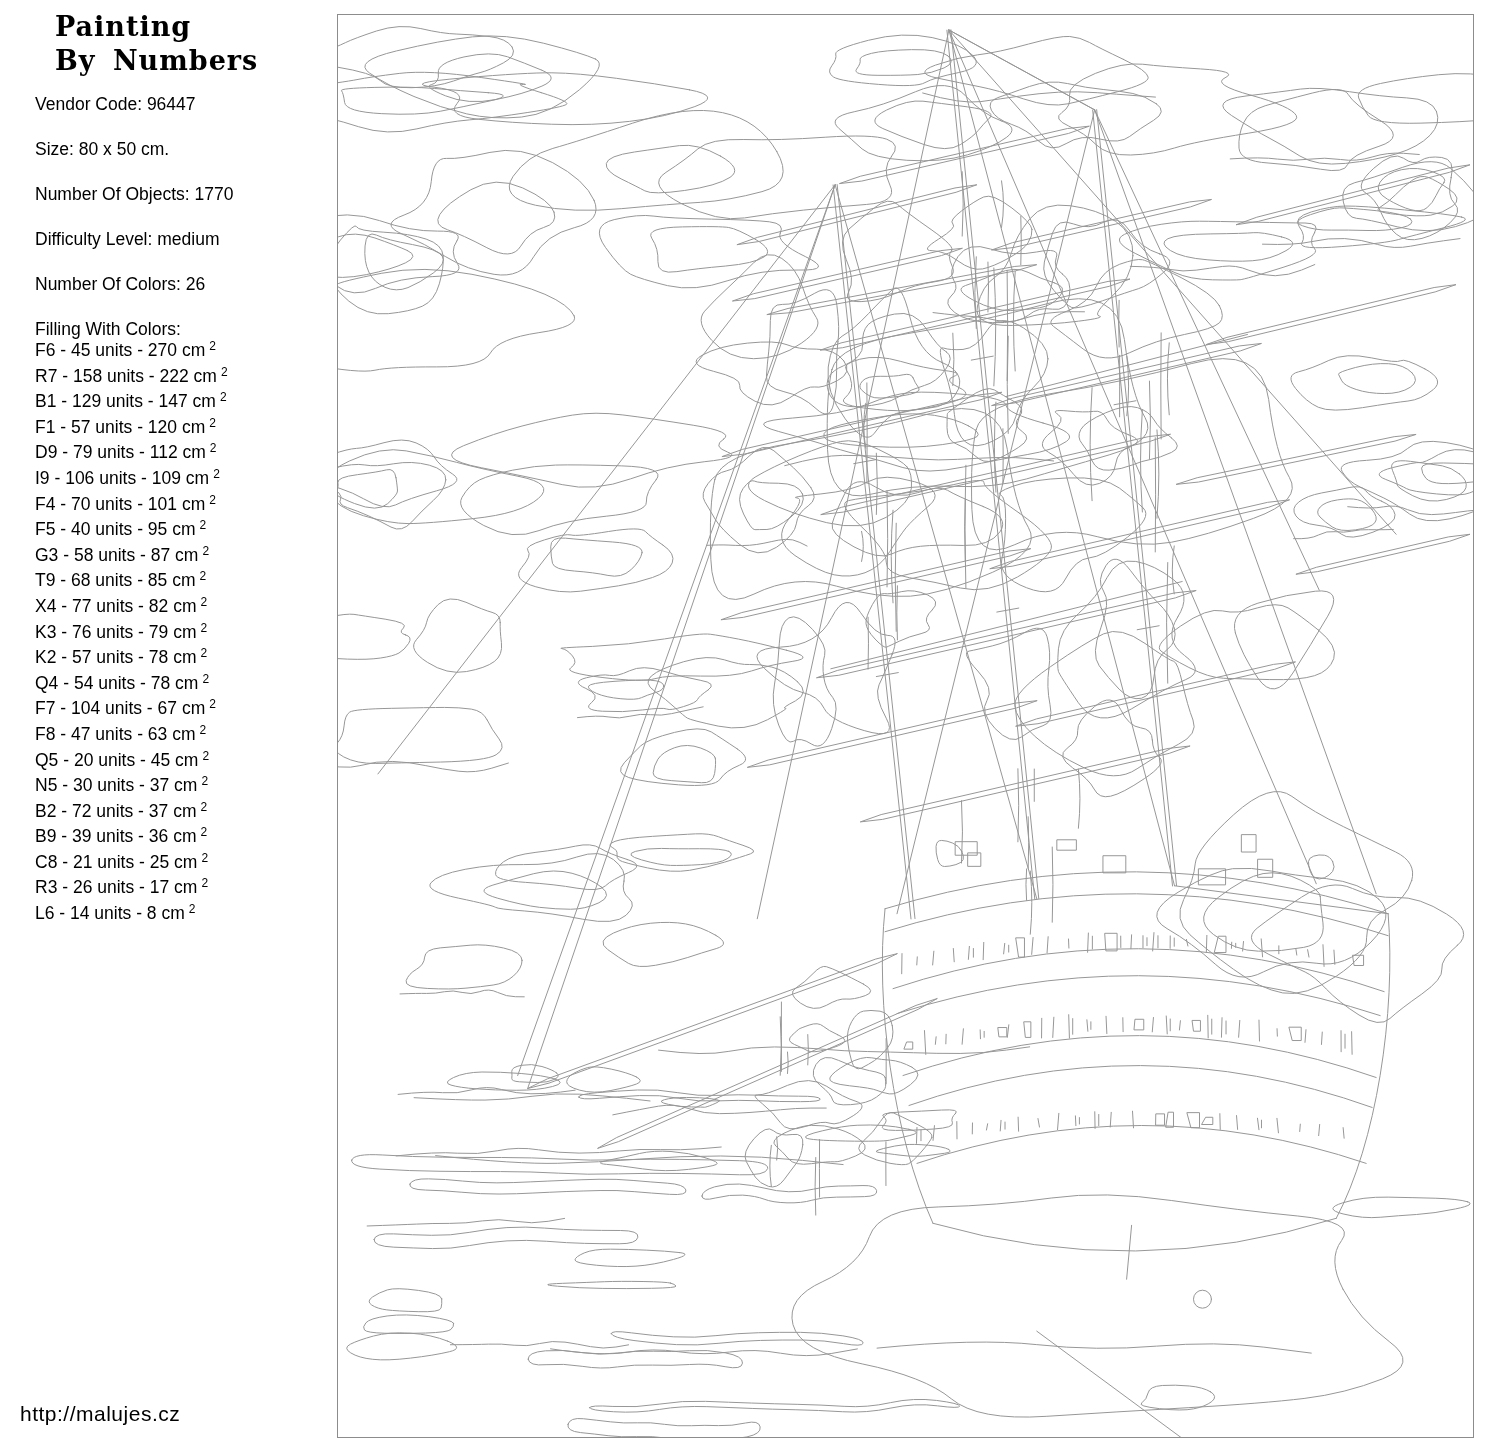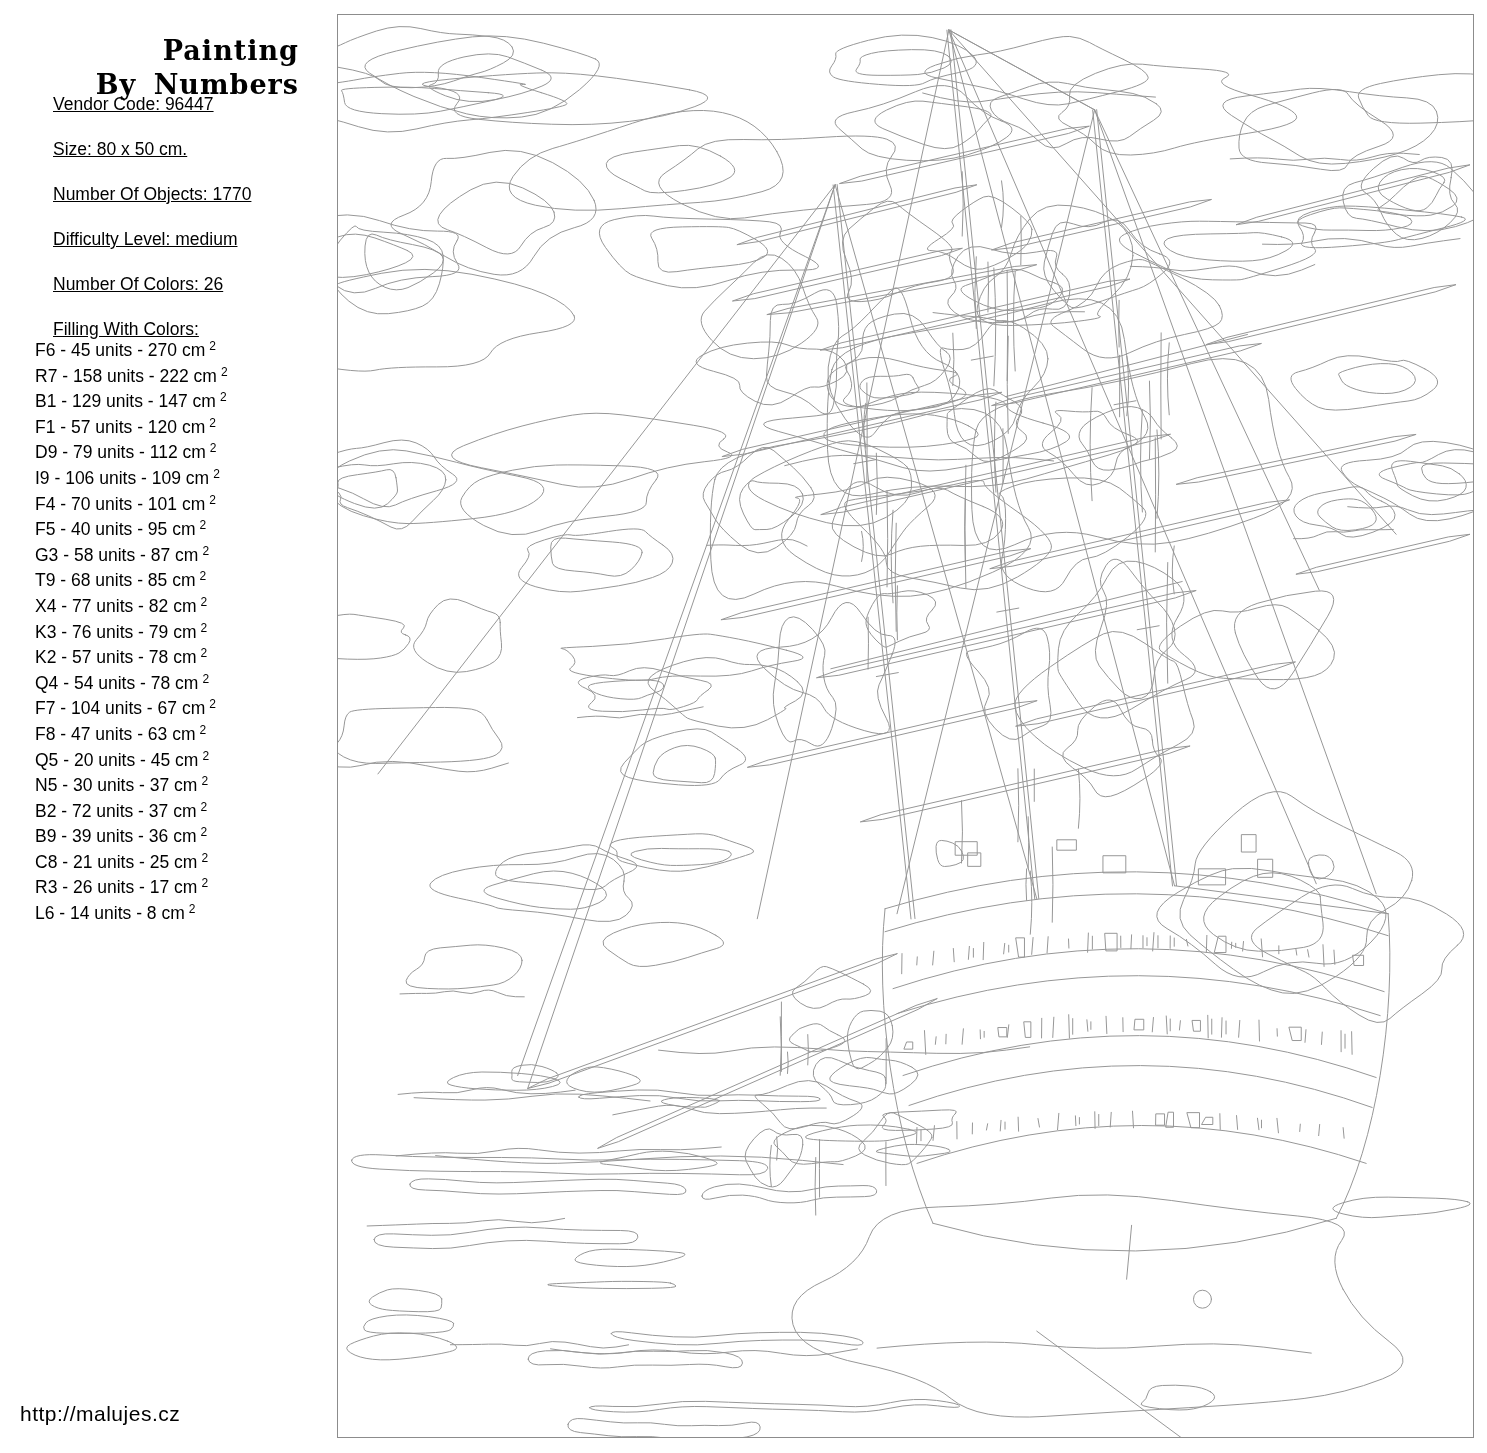--- a/index.html
+++ b/index.html
@@ -2,27 +2,27 @@
 <html><head>
 <meta charset="utf-8">
 <style>
   html,body{margin:0;padding:0;}
   body{
     width:1487px;height:1453px;position:relative;background:#ffffff;
     font-family:"Liberation Sans","DejaVu Sans",sans-serif;color:#000;
     overflow:hidden;
   }
   .title{
-    position:absolute;top:10px;left:55px;width:244px;text-align:right;
+    position:absolute;top:10px;left:55px;width:244px;text-align:left;
     font-family:"DejaVu Serif","Liberation Serif",serif;font-weight:bold;
-    font-size:27px;line-height:34px;letter-spacing:1px;color:#000;margin-top:24px;
+    font-size:27px;line-height:34px;letter-spacing:1px;color:#000;
   }
   .title .l2{word-spacing:7px;}
   .info{position:absolute;top:94px;left:35px;font-size:17.5px;}
-  .info p{margin:0 0 24px 18px;line-height:21px;text-decoration:underline;}
+  .info p{margin:0 0 24px 0;line-height:21px;}
   .colors{position:absolute;top:336px;left:35px;font-size:17.5px;line-height:21.6px;}
   .colors sup{font-size:12px;vertical-align:6px;margin-left:4px;}
   .url{position:absolute;top:1402px;left:20px;font-size:21px;letter-spacing:0.5px;}
   .canvas{
     position:absolute;left:337px;top:14px;width:1137px;height:1424px;
     border:1px solid #8c8c8c;box-sizing:border-box;background:#fff;
   }
   .canvas svg{display:block;width:100%;height:100%;}
   .canvas svg path,.canvas svg circle{fill:none;stroke:#979797;stroke-width:1;stroke-linecap:round;stroke-linejoin:round;}
 </style>

